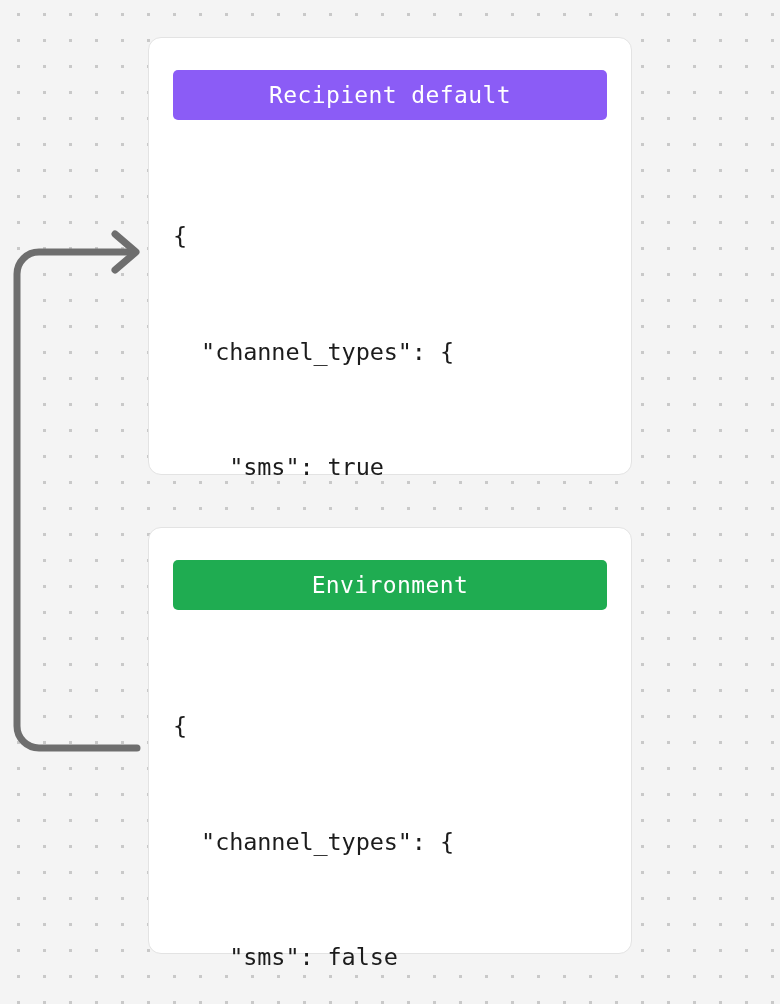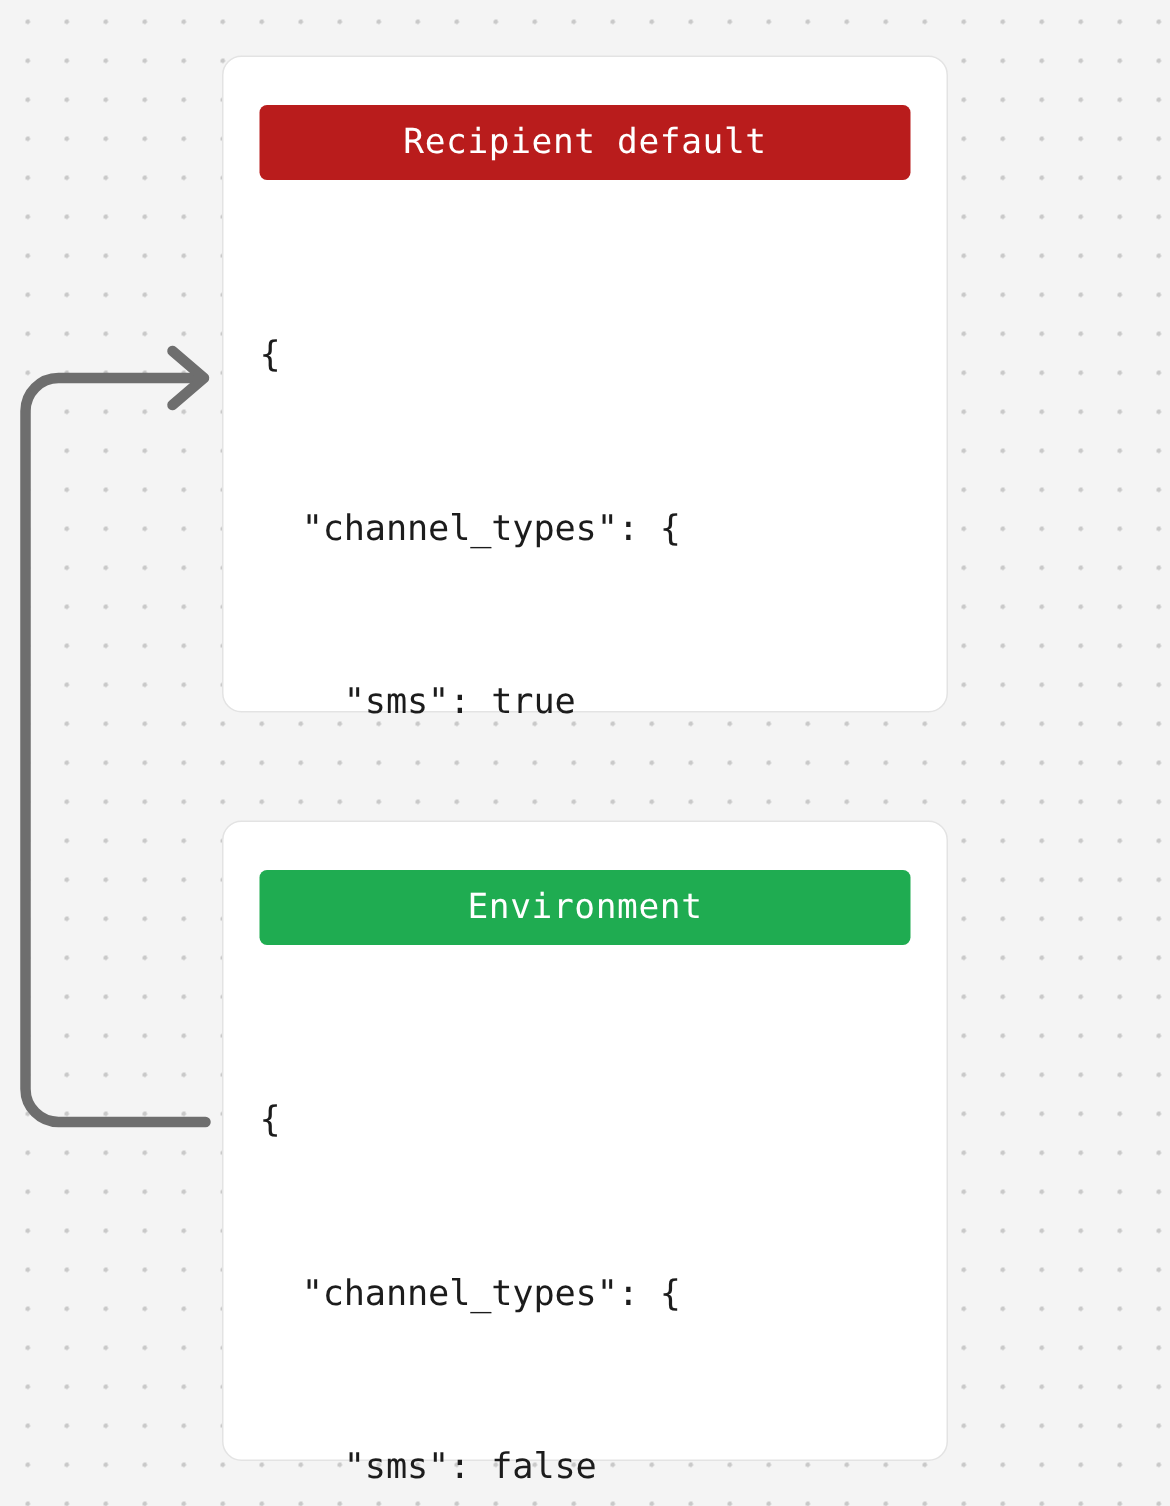--- a/index.html
+++ b/index.html
@@ -40,36 +40,36 @@
     position: absolute;
     left: 148px;
     width: 484px;
     background: #ffffff;
     border: 1px solid #e3e3e3;
     border-radius: 13px;
     box-sizing: border-box;
     padding: 32px 24px 24px 24px;
   }
   #card-recipient-default { top: 37px;  height: 438px; }
-  #card-environment       { top: 527px; height: 427px; margin-top: 20px; }
+  #card-environment       { top: 527px; height: 427px; }
 
   .card-header {
     height: 50px;
     border-radius: 5px;
     display: flex;
     align-items: center;
     justify-content: center;
     color: #ffffff;
     font-family: "DejaVu Sans Mono", monospace;
     font-size: 23px;
     letter-spacing: 0.4px;
     margin-bottom: 20px;
     user-select: none;
   }
-  .card-header.blue  { background: #b91c1c; }
+  .card-header.blue  { background: #8b5cf6; }
   .card-header.green { background: #1fac51; }
 
   .code-block {
     font-family: "DejaVu Sans Mono", monospace;
     font-size: 23.5px;
     line-height: 38.5px;
     color: #1c1c1c;
     white-space: pre;
     letter-spacing: -0.1px;
   }

